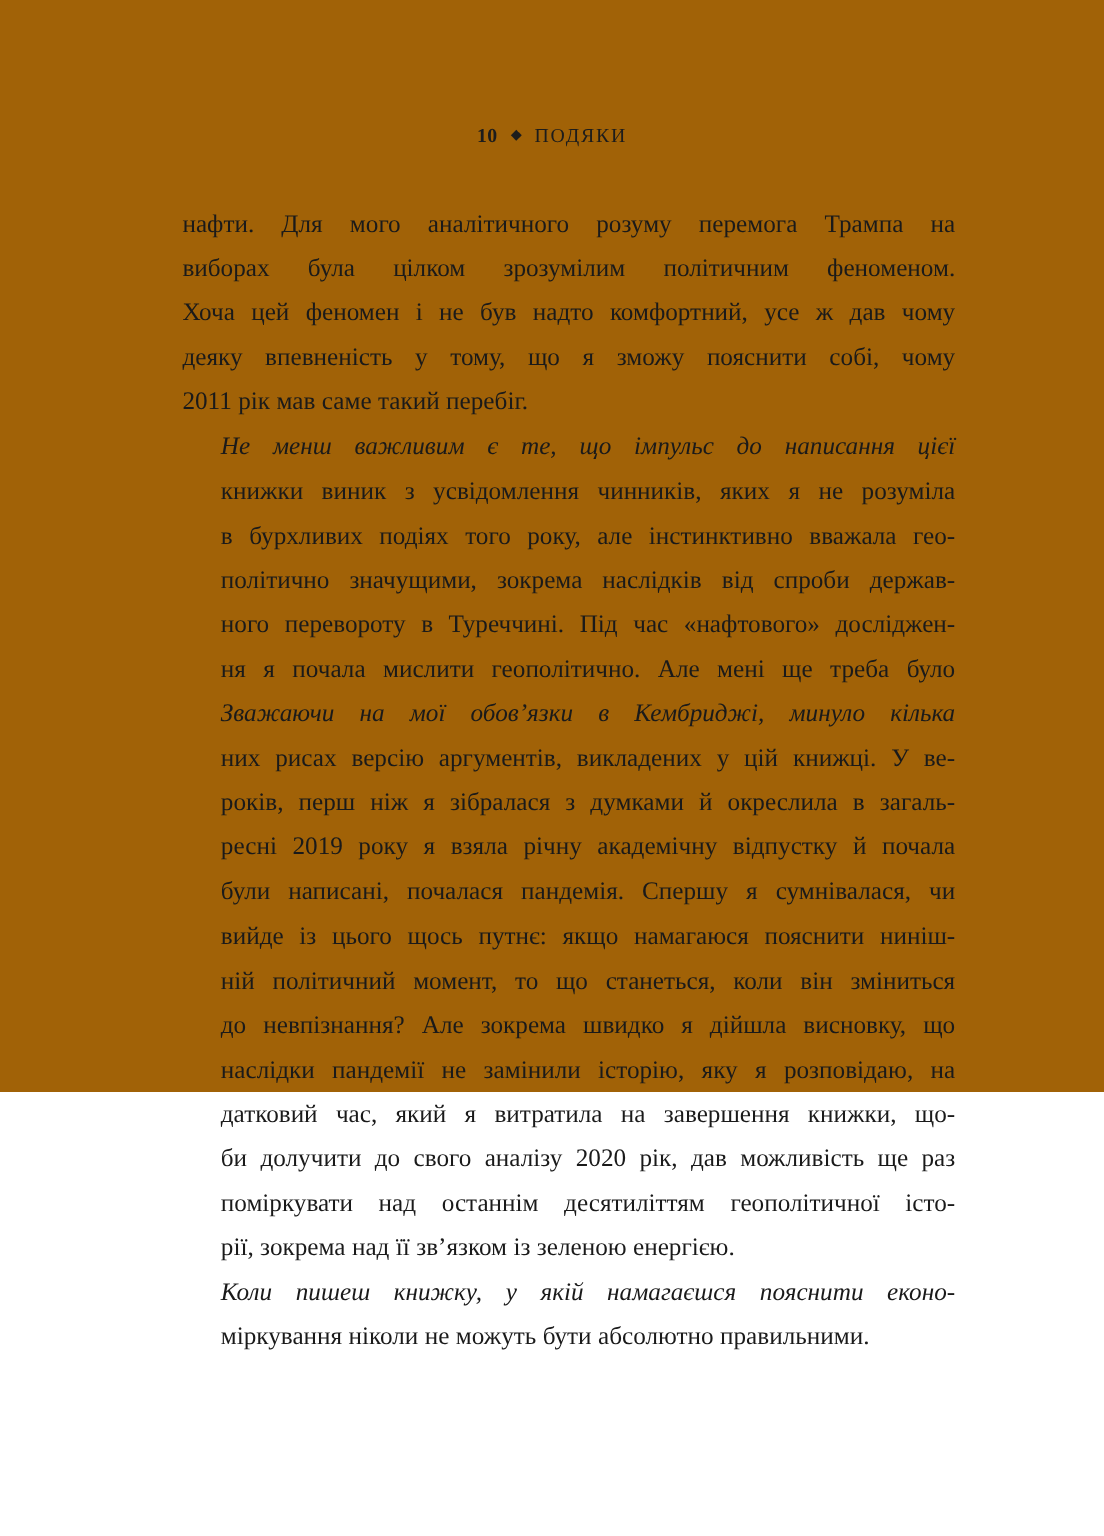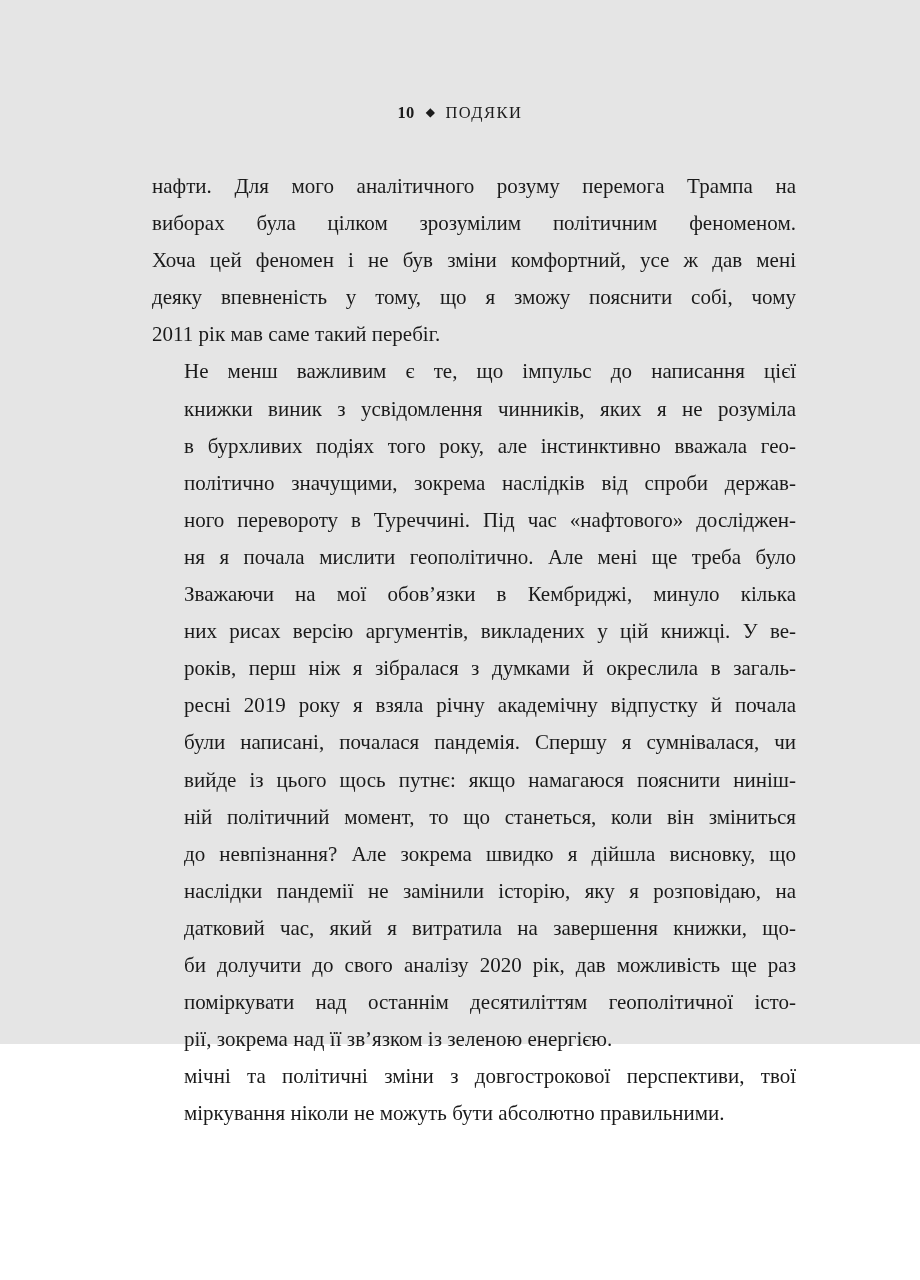--- a/index.html
+++ b/index.html
@@ -12,22 +12,22 @@
     height: 1280px;
     background: #ffffff;
     font-family: "Liberation Serif", "DejaVu Serif", serif;
     color: #1a1a1a;
     overflow: hidden;
   }
 
   .page {
     position: relative;
     width: 920px;
-    height: 1044px;
-    background: #e5e5e5;
+    height: 910px;
+    background: #a16207;
     box-sizing: border-box;
   }
 
   
   .running-head {
     position: absolute;
     left: 0;
     right: 0;
     top: 103px;
     text-align: center;
@@ -77,36 +77,37 @@
     display: block;
     text-align: justify;
     text-align-last: justify;
     white-space: pre-wrap;
   }
   .line.last {
     text-align-last: left;
   }
   .line.first {
     text-indent: 32px;
+    font-style: italic;
   }
 </style>
 </head>
 <body>
 
 <div class="page">
 
   <div class="running-head">
     <span class="folio">10</span><span class="sep">◆</span><span class="chapter">ПОДЯКИ</span>
   </div>
 
   <div class="textblock">
       <p class="para">
         <span class="line">нафти. Для мого аналітичного розуму перемога Трампа на</span>
         <span class="line">виборах була цілком зрозумілим політичним феноменом.</span>
-        <span class="line">Хоча цей феномен і не був зміни комфортний, усе ж дав мені</span>
+        <span class="line">Хоча цей феномен і не був надто комфортний, усе ж дав чому</span>
         <span class="line">деяку впевненість у тому, що я зможу пояснити собі, чому</span>
         <span class="line last">2011 рік мав саме такий перебіг.</span>
       </p>
       <p class="para indent">
         <span class="line first">Не менш важливим є те, що імпульс до написання цієї</span>
         <span class="line">книжки виник з усвідомлення чинників, яких я не розуміла</span>
         <span class="line">в бурхливих подіях того року, але інстинктивно вважала гео-</span>
         <span class="line">політично значущими, зокрема наслідків від спроби держав-</span>
         <span class="line">ного перевороту в Туреччині. Під час «нафтового» досліджен-</span>
         <span class="line">ня я почала мислити геополітично. Але мені ще треба було</span>
@@ -120,18 +121,18 @@
         <span class="line">вийде із цього щось путнє: якщо намагаюся пояснити ниніш-</span>
         <span class="line">ній політичний момент, то що станеться, коли він зміниться</span>
         <span class="line">до невпізнання? Але зокрема швидко я дійшла висновку, що</span>
         <span class="line">наслідки пандемії не замінили історію, яку я розповідаю, на</span>
         <span class="line">датковий час, який я витратила на завершення книжки, що-</span>
         <span class="line">би долучити до свого аналізу 2020 рік, дав можливість ще раз</span>
         <span class="line">поміркувати над останнім десятиліттям геополітичної істо-</span>
         <span class="line last">рії, зокрема над її зв’язком із зеленою енергією.</span>
       </p>
       <p class="para indent">
-        <span class="line">мічні та політичні зміни з довгострокової перспективи, твої</span>
+        <span class="line first">Коли пишеш книжку, у якій намагаєшся пояснити еконо-</span>
         <span class="line last">міркування ніколи не можуть бути абсолютно правильними.</span>
       </p>
     </div>
 
 </div>
 
 </body></html>

